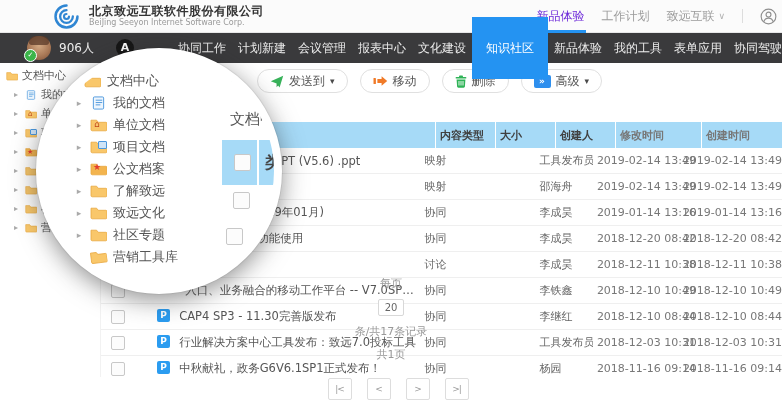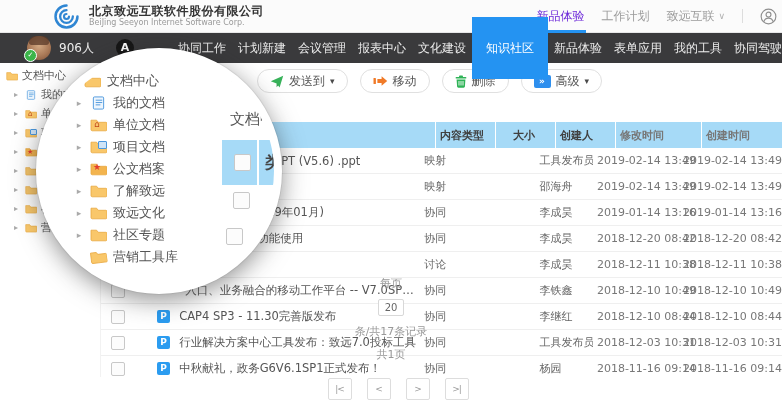--- a/index.html
+++ b/index.html
@@ -52,24 +52,24 @@
   .adv-badge{width:17px;height:13px;background:#2e8fee;color:#fff;border-radius:2px;font-size:9px;
              font-weight:bold;line-height:13px;text-align:center;}
   
   .table-wrap{height:255px;overflow:hidden;border-bottom:1px solid #dcdcdc;}
   .thead{display:flex;height:26px;background:#a6daf7;align-items:flex-start;font-size:11px;color:#404040;font-weight:bold;}
   .thead>div{box-sizing:border-box;height:100%;display:flex;align-items:center;}
   .thead>div+div{border-left:1px solid #fff;}
   .row{display:flex;height:25px;align-items:center;border-bottom:1px solid #efefef;font-size:11px;color:#666;}
   .row>div{box-sizing:border-box;}
   .c-cb{width:50px;padding-left:10px;box-sizing:border-box;display:flex;align-items:center;}
-  .c-main{width:284px;display:flex;align-items:center;padding-left:8px;overflow:hidden;}
+  .c-main{width:284px;display:flex;align-items:flex-start;padding-left:8px;overflow:hidden;}
   .thead .c-main{padding-left:30px;}
   .c-type{width:60px;padding-left:4px;}
-  .c-size{width:60px;padding-left:17px;}
+  .c-size{width:60px;padding-left:4px;}
   .c-creator{width:60px;padding-left:4px;white-space:nowrap;overflow:hidden;}
   .c-mod{width:86px;padding-left:4px;white-space:nowrap;color:#777;}
   .c-created{flex:1;padding-left:4px;white-space:nowrap;color:#777;}
   .icon-slot{width:22px;flex:none;display:flex;align-items:center;}
   .doc-ic{width:13px;height:13px;border-radius:2px;background:#2b9cf0;color:#fff;font-size:9px;
           font-weight:bold;text-align:center;line-height:13px;}
   .name{color:#555;font-size:11.5px;white-space:nowrap;overflow:hidden;text-overflow:ellipsis;}
   .ml102{margin-left:102px;} .ml88{margin-left:88px;} .ml78{margin-left:78px;} .ml6{margin-left:6px;}
   .cb{width:12px;height:12px;border:1px solid #c8c8c8;border-radius:2px;background:#fcfcfc;display:inline-block;flex:none;}
   .cb-lg{width:15px;height:15px;}
@@ -147,22 +147,22 @@
   <span class="count">906人</span>
   <span class="app-badge">A</span>
   <div class="nav-items">
     <span class="nav-item">协同工作</span>
     <span class="nav-item">计划新建</span>
     <span class="nav-item">会议管理</span>
     <span class="nav-item">报表中心</span>
     <span class="nav-item">文化建设</span>
     <span class="nav-item active">知识社区</span>
     <span class="nav-item">新品体验</span>
+    <span class="nav-item">我的工具</span>
     <span class="nav-item">表单应用</span>
-    <span class="nav-item">我的工具</span>
     <span class="nav-item">协同驾驶舱</span>
   </div>
 </div>
 
 <div class="content">
 
   <div class="sidebar">
     <div class="side-item">
       <span class="sic">
           <svg viewBox="0 0 17 14">

